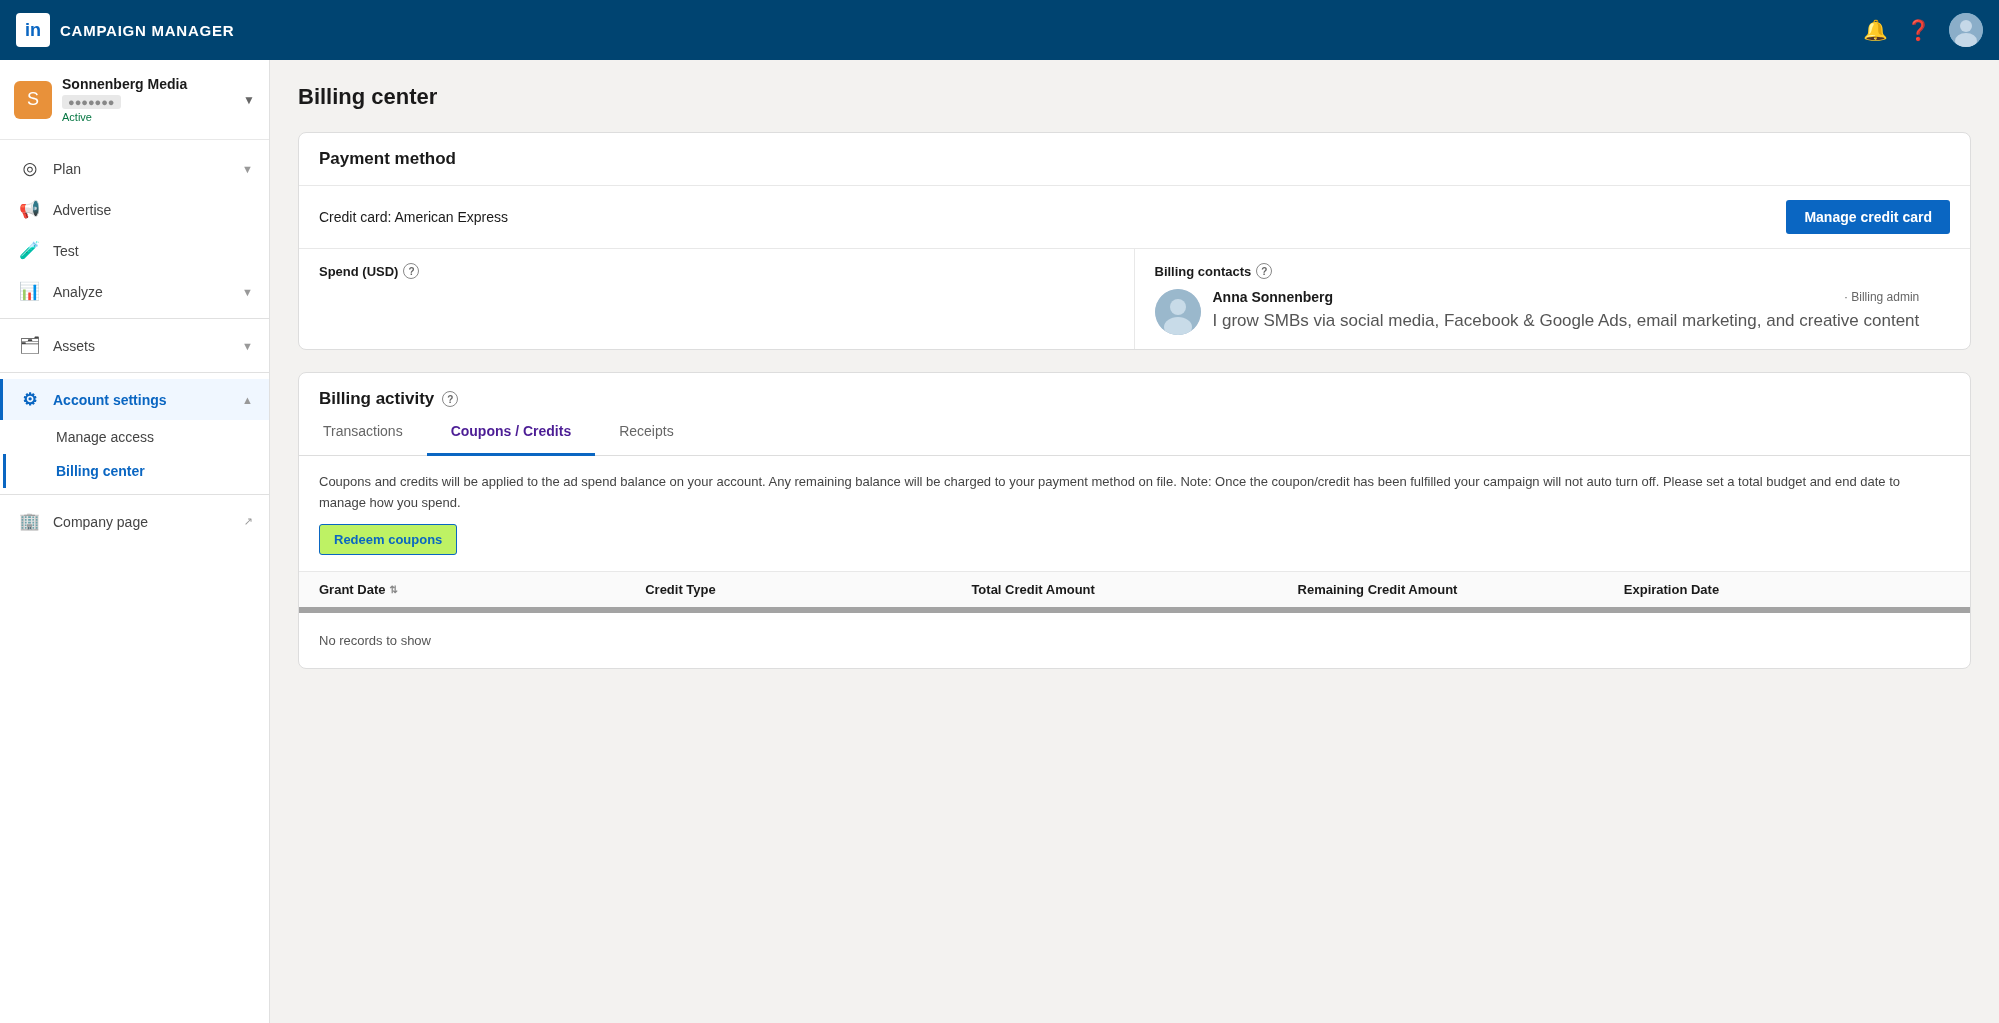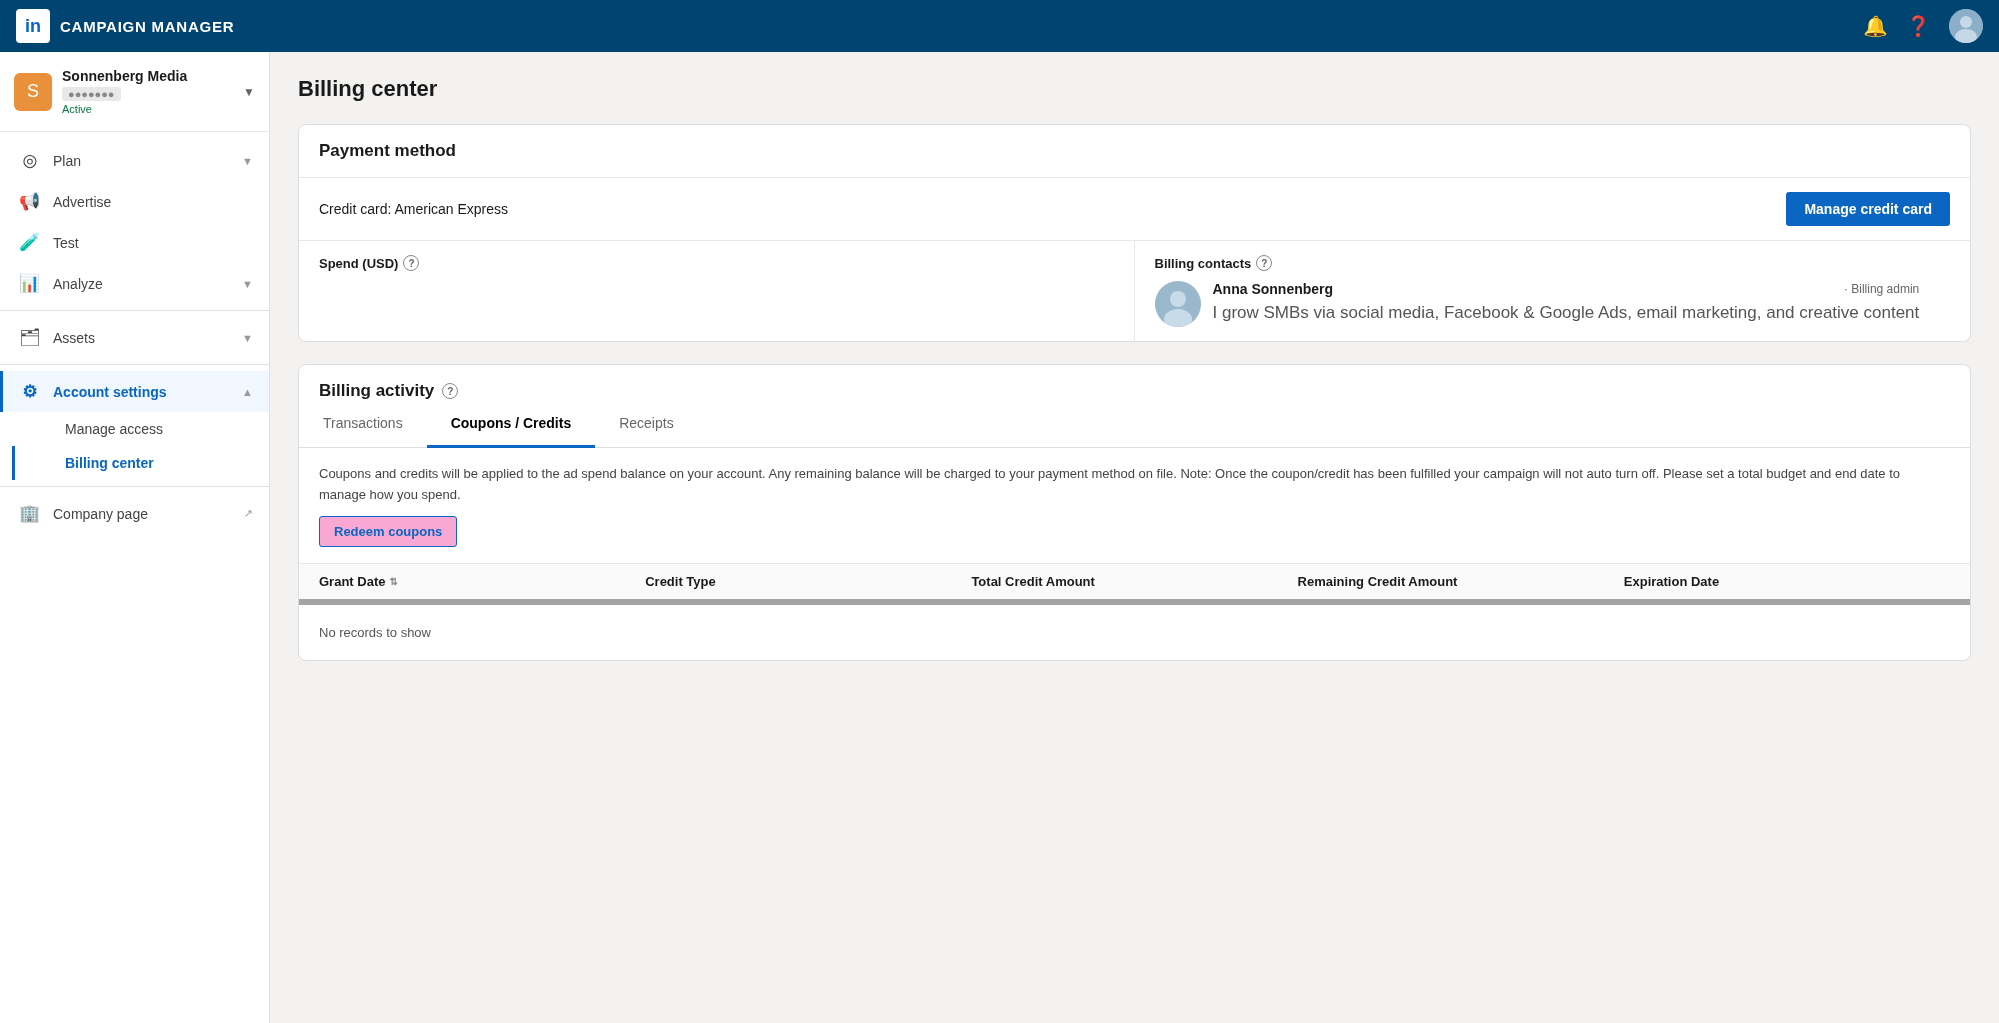--- a/index.html
+++ b/index.html
@@ -1,21 +1,21 @@
 <!DOCTYPE html>
 <html><head>
   <meta charset="utf-8">
   <style>
     * { box-sizing: border-box; margin: 0; padding: 0; }
     body { font-family: -apple-system, BlinkMacSystemFont, 'Segoe UI', Arial, sans-serif; background: #f3f2f0; display: flex; flex-direction: column; height: 100vh; overflow: hidden; }
 
     
     .topnav {
       background: #004471;
-      height: 52px;
+      height: 60px;
       display: flex;
       align-items: center;
       padding: 0 16px;
       justify-content: space-between;
       flex-shrink: 0;
     }
     .topnav-left { display: flex; align-items: center; gap: 10px; }
     .linkedin-logo {
       background: white;
       width: 34px; height: 34px;
@@ -65,21 +65,21 @@
     .nav-item {
       display: flex; align-items: center; padding: 10px 16px;
       cursor: pointer; gap: 12px; color: #444; font-size: 14px;
       border-left: 3px solid transparent;
     }
     .nav-item.active { color: #0a66c2; font-weight: 600; border-left-color: #0a66c2; background: #f0f7ff; }
     .nav-item .nav-icon { font-size: 17px; width: 22px; text-align: center; flex-shrink: 0; }
     .nav-item .nav-label { flex: 1; }
     .nav-item .nav-chevron { font-size: 11px; color: #999; }
 
-    .nav-subitems { padding-left: 12px; }
+    .nav-subitems { padding-left: 3px; }
     .nav-subitem {
       display: flex; align-items: center; padding: 9px 16px 9px 50px;
       cursor: pointer; font-size: 14px; color: #444;
       border-left: 3px solid transparent;
     }
     .nav-subitem.active { color: #0a66c2; font-weight: 600; border-left-color: #0a66c2; }
 
     .nav-divider { border: none; border-top: 1px solid #e0e0e0; margin: 6px 0; }
 
     
@@ -154,29 +154,29 @@
 
     
     .tabs {
       display: flex; border-bottom: 1px solid #ddd; margin: 0 0 0 0;
     }
     .tab {
       padding: 14px 24px; font-size: 14px; color: #666; cursor: pointer;
       border-bottom: 3px solid transparent; margin-bottom: -1px;
       font-weight: 500;
     }
-    .tab.active { color: #000000; border-bottom-color: #0a66c2; font-weight: 600; }
+    .tab.active { color: #4c1d95; border-bottom-color: #0a66c2; font-weight: 600; }
 
     
     .coupons-description {
       padding: 16px 20px; font-size: 13px; color: #444; line-height: 1.6;
       border-bottom: 1px solid #e8e8e8;
     }
     .redeem-btn {
-      background: #f9a8d4; color: #0a66c2; border: 1.5px solid #0a66c2;
+      background: #bef264; color: #0a66c2; border: 1.5px solid #0a66c2;
       border-radius: 3px; padding: 7px 14px; font-size: 13px; font-weight: 600;
       cursor: pointer; margin-top: 10px; display: inline-block;
     }
 
     
     .table-header {
       display: grid;
       grid-template-columns: 1fr 1fr 1fr 1fr 1fr;
       padding: 10px 20px; border-bottom: 6px solid #a3a3a3;
       background: #fafafa;

